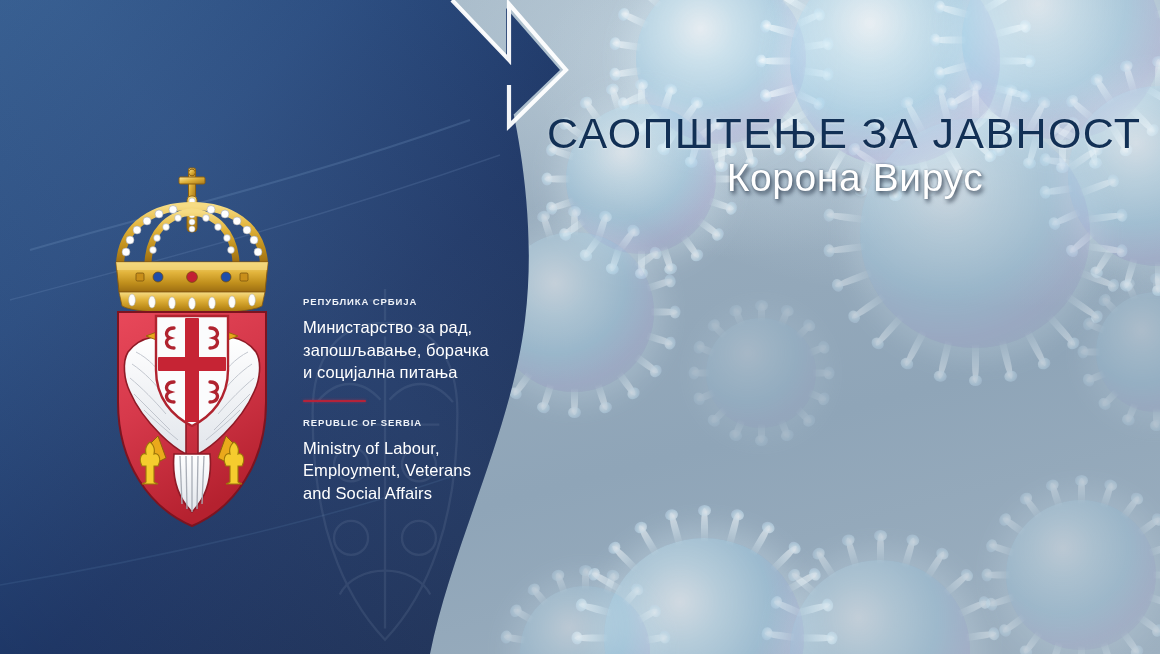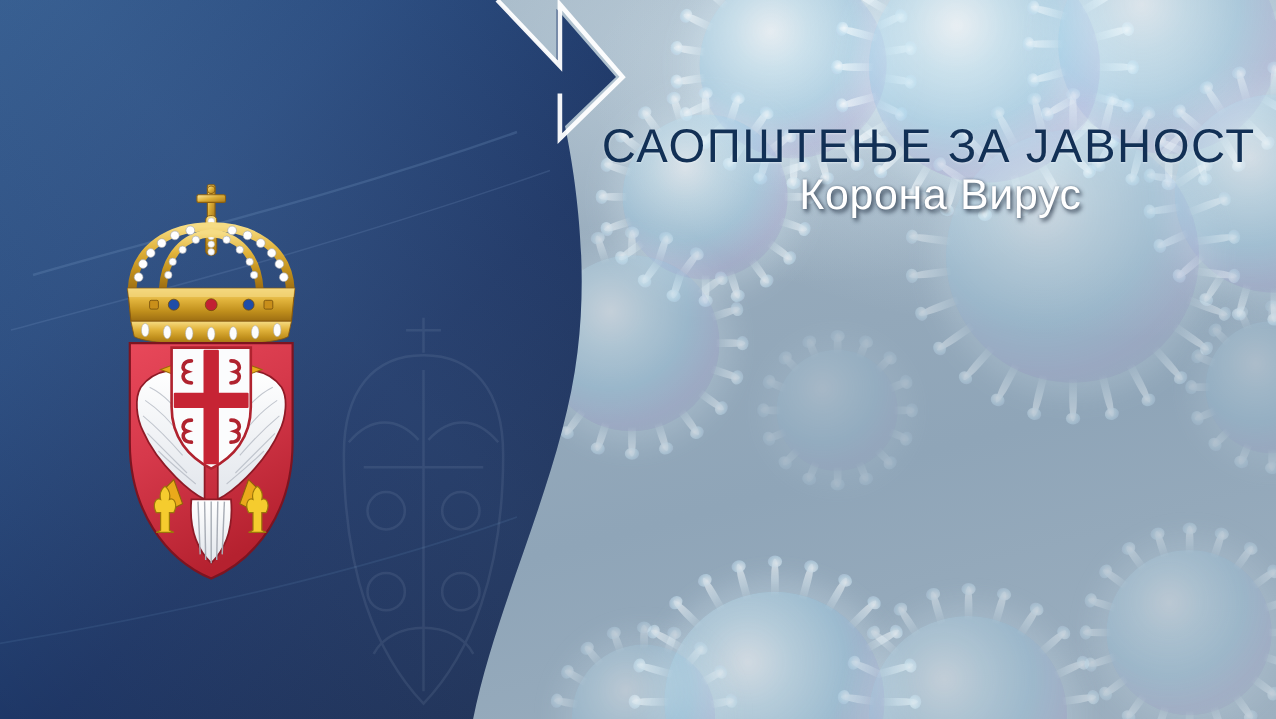--- a/index.html
+++ b/index.html
@@ -602,18 +602,29 @@
             <path d="M78 162 C70 162 68 170 74 172 C68 174 70 182 78 182"></path>
             <path d="M114 162 C122 162 124 170 118 172 C124 174 122 182 114 182"></path>
             <path d="M78 216 C70 216 68 224 74 226 C68 228 70 236 78 236"></path>
             <path d="M114 216 C122 216 124 224 118 226 C124 228 122 236 114 236"></path>
           </g>
         </g>
       </g>
     </svg>
   </div>
 
+  <div id="ministry">
+    <div class="eyebrow">РЕПУБЛИКА СРБИЈА</div>
+    <div class="minName" style="white-space:pre-line">Министарство за рад,
+запошљавање, борачка
+и социјална питања</div>
+    <div id="redRule"></div>
+    <div class="eyebrow">REPUBLIC OF SERBIA</div>
+    <div class="minName" style="white-space:pre-line">Ministry of Labour,
+Employment, Veterans
+and Social Affairs</div>
+  </div>
 
   <div id="titleSub">Корона Вирус</div>
   <div id="titleMain">САОПШТЕЊЕ ЗА ЈАВНОСТ</div>
 
 
 </div>
 
 </body></html>

